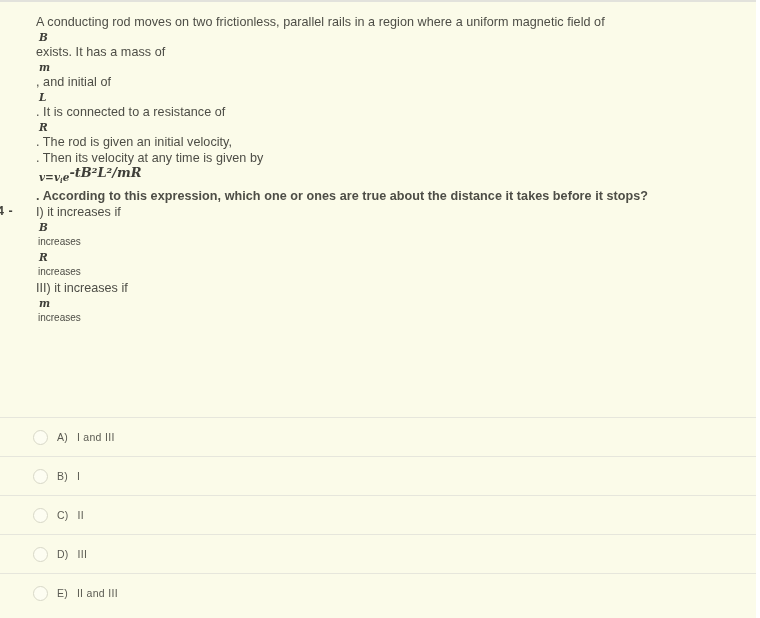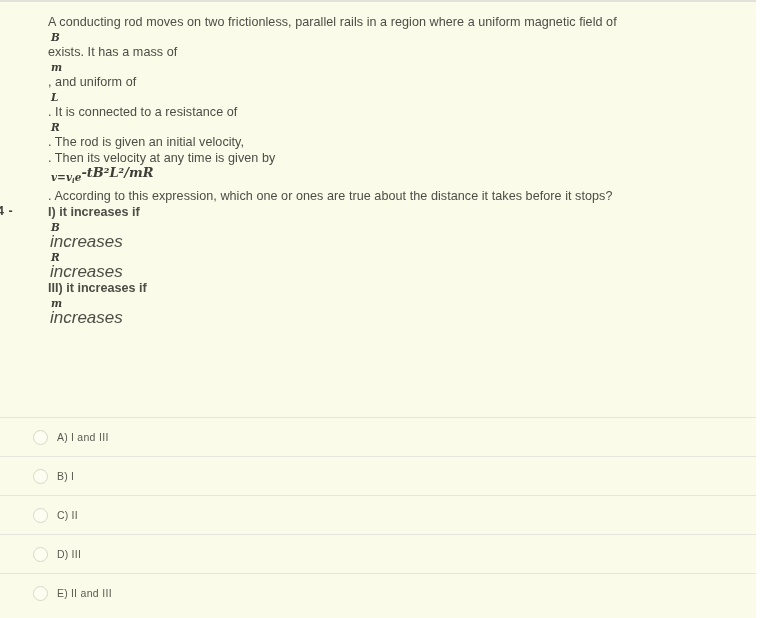--- a/index.html
+++ b/index.html
@@ -34,33 +34,34 @@
     position: absolute;
     left: -3px;
     top: 204px;
     font-size: 12.5px;
     font-weight: bold;
     color: #44443e;
     letter-spacing: 0.5px;
   }
   .question-body {
     position: absolute;
-    left: 48px;
+    left: 36px;
     top: 14px;
     width: 700px;
   }
   .qline {
     font-size: 12.6px;
     line-height: 16px;
     color: #4d4d46;
     letter-spacing: 0.05px;
     white-space: nowrap;
   }
   .qline.wrapline {
     white-space: normal;
+    font-weight: bold;
   }
   .mathline {
     font-family: "DejaVu Serif", serif;
     font-style: italic;
     font-weight: bold;
     font-size: 10.5px;
     line-height: 14px;
     color: #3f3f39;
     padding-left: 3px;
   }
@@ -72,27 +73,25 @@
     font-style: italic;
     vertical-align: -2px;
   }
   .mathline sup {
     font-size: 13px;
     vertical-align: 4px;
   }
   .stmt-label {
     font-size: 12.6px;
     line-height: 16px;
-    font-weight: bold;
   }
   .stmt-tail {
-    font-size: 17px;
+    font-size: 10px;
     line-height: 16px;
     padding-left: 2px;
-    font-style: italic;
   }
 
   
   #options {
     position: absolute;
     left: 0px;
     top: 417px;
     width: 760px;
   }
   .option-row {
@@ -118,21 +117,21 @@
   }
   .opt-letter {
     font-size: 10.5px;
     color: #5a5a52;
     margin-left: 9px;
     letter-spacing: 0.2px;
   }
   .opt-text {
     font-size: 10.5px;
     color: #5a5a52;
-    margin-left: 3px;
+    margin-left: 9px;
     letter-spacing: 0.3px;
   }
   .right-white {
     position: absolute;
     top: 0;
     right: 0;
     width: 4px;
     height: 618px;
     background: #ffffff;
   }
@@ -149,21 +148,21 @@
   <div class="question-body">
 
     <div class="qline">A conducting rod moves on two frictionless, parallel rails in a region where a uniform magnetic field of</div>
 
     <div class="mathline"><span>B</span></div>
 
     <div class="qline">exists. It has a mass of</div>
 
     <div class="mathline"><span>m</span></div>
 
-    <div class="qline">, and uniform of</div>
+    <div class="qline">, and initial of</div>
 
     <div class="mathline"><span>L</span></div>
 
     <div class="qline">. It is connected to a resistance of</div>
 
     <div class="mathline"><span>R</span></div>
 
     <div class="qline">. The rod is given an initial velocity,</div>
 
 

